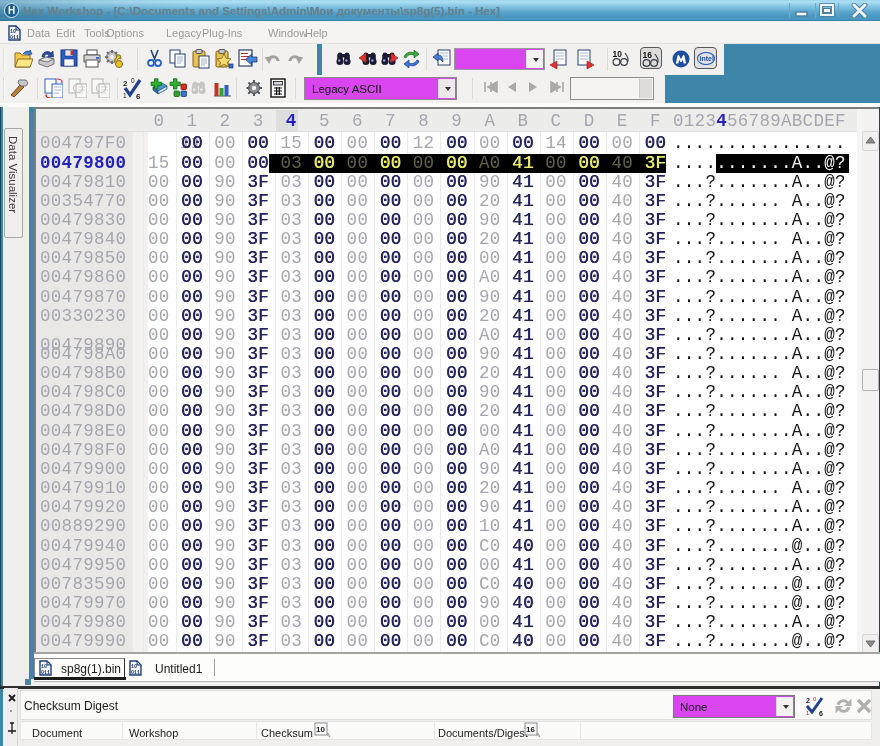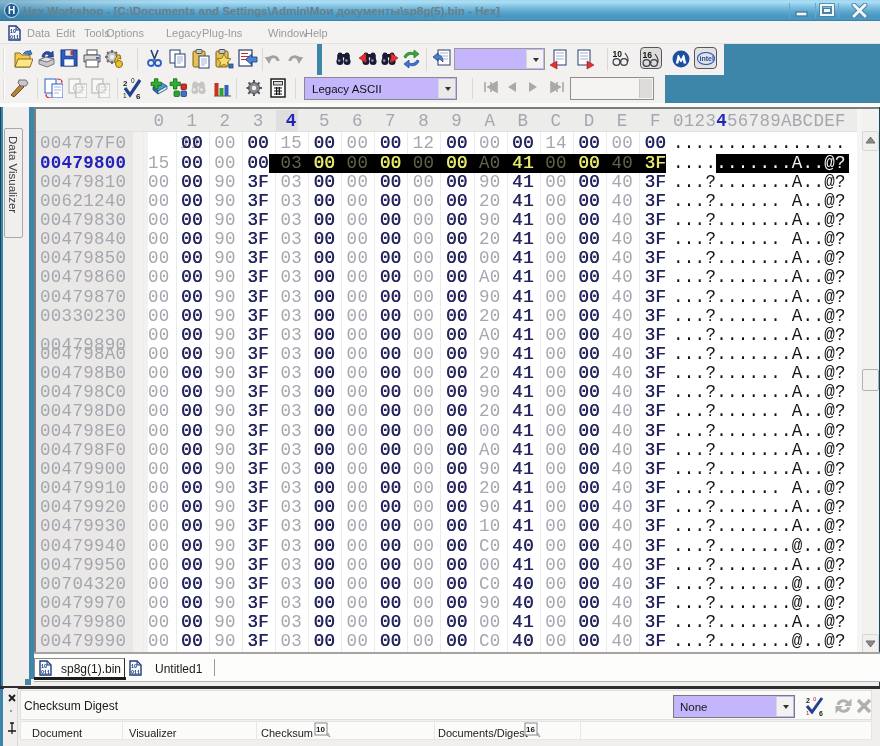--- a/index.html
+++ b/index.html
@@ -8,21 +8,21 @@
   line-height:19.15px; letter-spacing:0.3px; white-space:pre; }
 .ag { color:#a6a6af; } .ab { color:#2323bb; font-weight:bold; }
 .be { color:#a6a6af; } .bo { color:#24245e; text-shadow:0.5px 0 0 #24245e; }
 .se { color:#62614a; } .so { color:#e8e868; text-shadow:0.5px 0 0 #e8e868; }
 .aa { color:#141418; } .as { color:#f2f2f2; }
 .hg { color:#a6a6af; } .hb { color:#2323bb; font-weight:bold; }
 .selbox { position:absolute; width:397px; height:19.15px; background:#000; }
 .mi { position:absolute; color:#9b9b9b; font-size:11px; top:27px !important; }
 .icon { position:absolute; }
 svg { display:block; }
-.combo { position:absolute; background:#c4b5fd; border:1px solid #9a9a9a; }
+.combo { position:absolute; background:#d946ef; border:1px solid #9a9a9a; }
 .combo .btn { position:absolute; right:1px; top:1px; bottom:1px; width:17px; background:#f3f2f1; border-left:1px solid #d8d8d8; }
 .arr { position:absolute; width:0; height:0; border-left:3.5px solid transparent; border-right:3.5px solid transparent; border-top:4px solid #333; }
 </style></head>
 <body>
 
 <div class="abs" style="left:0;top:0;width:880px;height:21px;
   background:linear-gradient(180deg,#9bd6ee 0%,#aedff4 9%,#85c4e3 30%,#5ca8cf 55%,#4897c1 78%,#4a99c3 92%,#3a83a6 98%,#2e7095 100%);"></div>
 <div class="abs" style="left:0;top:0;width:880px;height:21px;background:linear-gradient(90deg,rgba(30,80,110,0.30) 0%,rgba(30,80,110,0.10) 10%,rgba(30,80,110,0) 22%);"></div>
 <div class="abs" style="left:4px;top:3px;width:15px;height:15px;">
 <svg width="15" height="15" viewBox="0 0 15 15">
@@ -438,21 +438,21 @@
 <div class="hx bo" style="left:379.7px;top:172.6px;">00</div>
 <div class="hx be" style="left:412.8px;top:172.6px;">00</div>
 <div class="hx bo" style="left:445.9px;top:172.6px;">00</div>
 <div class="hx be" style="left:479.0px;top:172.6px;">90</div>
 <div class="hx bo" style="left:512.1px;top:172.6px;">41</div>
 <div class="hx be" style="left:545.2px;top:172.6px;">00</div>
 <div class="hx bo" style="left:578.3px;top:172.6px;">00</div>
 <div class="hx be" style="left:611.4px;top:172.6px;">40</div>
 <div class="hx bo" style="left:644.5px;top:172.6px;">3F</div>
 <div class="hx aa" style="left:673.0px;top:172.6px;">...?.......A..@?</div>
-<div class="hx ag" style="left:40px;top:191.8px;">00621240</div>
+<div class="hx ag" style="left:40px;top:191.8px;">00354770</div>
 <div class="hx be" style="left:148.0px;top:191.8px;">00</div>
 <div class="hx bo" style="left:181.1px;top:191.8px;">00</div>
 <div class="hx be" style="left:214.2px;top:191.8px;">90</div>
 <div class="hx bo" style="left:247.3px;top:191.8px;">3F</div>
 <div class="hx be" style="left:280.4px;top:191.8px;">03</div>
 <div class="hx bo" style="left:313.5px;top:191.8px;">00</div>
 <div class="hx be" style="left:346.6px;top:191.8px;">00</div>
 <div class="hx bo" style="left:379.7px;top:191.8px;">00</div>
 <div class="hx be" style="left:412.8px;top:191.8px;">00</div>
 <div class="hx bo" style="left:445.9px;top:191.8px;">00</div>
@@ -744,21 +744,21 @@
 <div class="hx bo" style="left:379.7px;top:498.1px;">00</div>
 <div class="hx be" style="left:412.8px;top:498.1px;">00</div>
 <div class="hx bo" style="left:445.9px;top:498.1px;">00</div>
 <div class="hx be" style="left:479.0px;top:498.1px;">90</div>
 <div class="hx bo" style="left:512.1px;top:498.1px;">41</div>
 <div class="hx be" style="left:545.2px;top:498.1px;">00</div>
 <div class="hx bo" style="left:578.3px;top:498.1px;">00</div>
 <div class="hx be" style="left:611.4px;top:498.1px;">40</div>
 <div class="hx bo" style="left:644.5px;top:498.1px;">3F</div>
 <div class="hx aa" style="left:673.0px;top:498.1px;">...?.......A..@?</div>
-<div class="hx ag" style="left:40px;top:517.3px;">00479930</div>
+<div class="hx ag" style="left:40px;top:517.3px;">00889290</div>
 <div class="hx be" style="left:148.0px;top:517.3px;">00</div>
 <div class="hx bo" style="left:181.1px;top:517.3px;">00</div>
 <div class="hx be" style="left:214.2px;top:517.3px;">90</div>
 <div class="hx bo" style="left:247.3px;top:517.3px;">3F</div>
 <div class="hx be" style="left:280.4px;top:517.3px;">03</div>
 <div class="hx bo" style="left:313.5px;top:517.3px;">00</div>
 <div class="hx be" style="left:346.6px;top:517.3px;">00</div>
 <div class="hx bo" style="left:379.7px;top:517.3px;">00</div>
 <div class="hx be" style="left:412.8px;top:517.3px;">00</div>
 <div class="hx bo" style="left:445.9px;top:517.3px;">00</div>
@@ -798,21 +798,21 @@
 <div class="hx bo" style="left:379.7px;top:555.6px;">00</div>
 <div class="hx be" style="left:412.8px;top:555.6px;">00</div>
 <div class="hx bo" style="left:445.9px;top:555.6px;">00</div>
 <div class="hx be" style="left:479.0px;top:555.6px;">00</div>
 <div class="hx bo" style="left:512.1px;top:555.6px;">41</div>
 <div class="hx be" style="left:545.2px;top:555.6px;">00</div>
 <div class="hx bo" style="left:578.3px;top:555.6px;">00</div>
 <div class="hx be" style="left:611.4px;top:555.6px;">40</div>
 <div class="hx bo" style="left:644.5px;top:555.6px;">3F</div>
 <div class="hx aa" style="left:673.0px;top:555.6px;">...?.......A..@?</div>
-<div class="hx ag" style="left:40px;top:574.8px;">00704320</div>
+<div class="hx ag" style="left:40px;top:574.8px;">00783590</div>
 <div class="hx be" style="left:148.0px;top:574.8px;">00</div>
 <div class="hx bo" style="left:181.1px;top:574.8px;">00</div>
 <div class="hx be" style="left:214.2px;top:574.8px;">90</div>
 <div class="hx bo" style="left:247.3px;top:574.8px;">3F</div>
 <div class="hx be" style="left:280.4px;top:574.8px;">03</div>
 <div class="hx bo" style="left:313.5px;top:574.8px;">00</div>
 <div class="hx be" style="left:346.6px;top:574.8px;">00</div>
 <div class="hx bo" style="left:379.7px;top:574.8px;">00</div>
 <div class="hx be" style="left:412.8px;top:574.8px;">00</div>
 <div class="hx bo" style="left:445.9px;top:574.8px;">00</div>
@@ -946,21 +946,21 @@
 <svg class="icon" style="left:834px;top:697px;" width="19" height="18" viewBox="0 0 19 18">
     <path d="M2.5 7.5 A 7 7 0 0 1 14.5 4.5 L 17.5 1.5 L 17.5 9 L 10 9 L 12.5 6.5 A 4.2 4.2 0 0 0 5.5 8 z" fill="#b2b1b0"></path>
     <path d="M16.5 10.5 A 7 7 0 0 1 4.5 13.5 L 1.5 16.5 L 1.5 9 L 9 9 L 6.5 11.5 A 4.2 4.2 0 0 0 13.5 10 z" fill="#b2b1b0"></path>
   </svg>
 <svg class="icon" style="left:855px;top:697px;" width="18" height="18" viewBox="0 0 18 18">
     <path d="M3 3 L15 15 M15 3 L3 15" stroke="#b0afae" stroke-width="3.4"></path>
   </svg>
 
 <div class="abs" style="left:20px;top:721px;width:852px;height:19px;background:#fbfbfa;border:1px solid #e6e5e4;"></div>
 <div class="abs" style="left:32px;top:727px;font-size:11px;color:#1a1a1a;">Document</div>
-<div class="abs" style="left:129px;top:727px;font-size:11px;color:#1a1a1a;">Visualizer</div>
+<div class="abs" style="left:129px;top:727px;font-size:11px;color:#1a1a1a;">Workshop</div>
 <div class="abs" style="left:261px;top:727px;font-size:11px;color:#1a1a1a;">Checksum</div>
 <div class="abs" style="left:438px;top:727px;font-size:11px;color:#1a1a1a;">Documents/Digest</div>
 <svg class="icon" style="left:314px;top:722px;" width="17" height="16" viewBox="0 0 17 16">
     <rect x="1" y="1" width="12" height="12" fill="#fcfcfc" stroke="#8a8a8a"></rect>
     <text x="2" y="10" font-size="8" font-weight="bold" fill="#1a1a1a" font-family="Liberation Sans">10</text>
     <path d="M13 13 l3 2 l-2 -4 z" fill="#e8e8b0" stroke="#8a8a8a" stroke-width="0.7"></path>
   </svg>
 <svg class="icon" style="left:524px;top:722px;" width="17" height="16" viewBox="0 0 17 16">
     <rect x="1" y="1" width="12" height="12" fill="#fcfcfc" stroke="#8a8a8a"></rect>
     <text x="2" y="10" font-size="8" font-weight="bold" fill="#1a1a1a" font-family="Liberation Sans">16</text>

